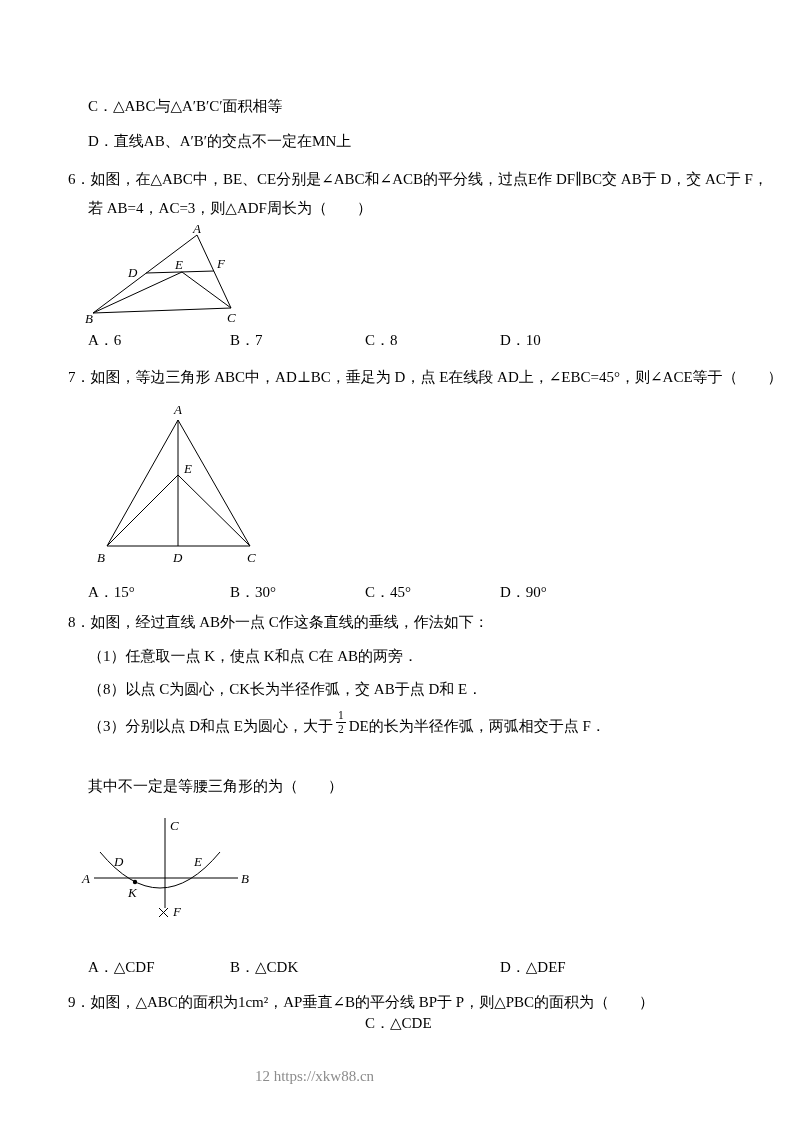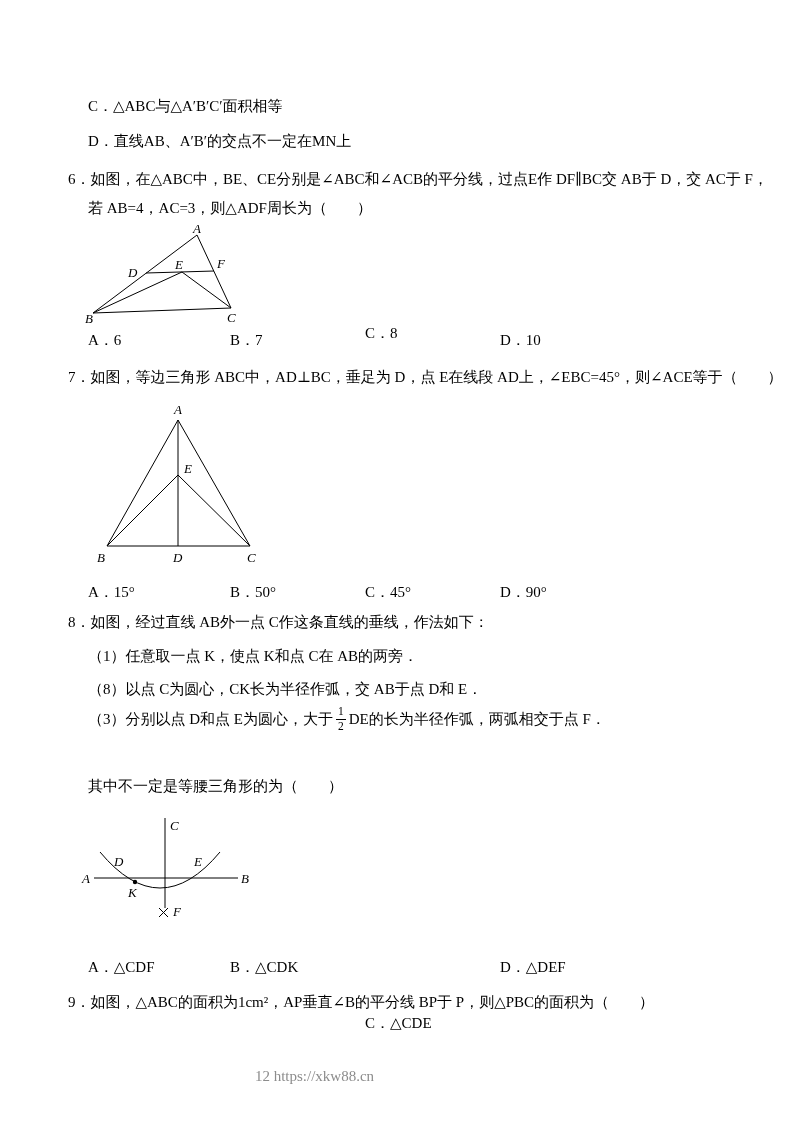--- a/index.html
+++ b/index.html
@@ -7,21 +7,21 @@
     position:relative;
     width:793px;height:1122px;
     background:#ffffff;
     font-family:"Liberation Serif","DejaVu Serif",serif;
     font-size:15px;color:#000;
     overflow:hidden;
     border-radius:19px;
   }
   .t{position:absolute;white-space:nowrap;line-height:1.3;}
   .opt{position:absolute;white-space:nowrap;}
-  .s3{position:absolute;display:flex;align-items:center;white-space:nowrap;height:34px;}
+  .s3{position:absolute;display:flex;align-items:flex-end;white-space:nowrap;height:34px;}
   .frac{display:inline-flex;flex-direction:column;align-items:center;
         font-size:11.5px;line-height:1.15;margin:0 3px;}
   .frac .den{border-top:1px solid #000;padding:0 2px;}
   .fig{position:absolute;overflow:visible;}
   .fig line, .fig path{stroke:#000;stroke-width:1;fill:none;}
   .fig text{font-size:13px;font-style:italic;
             font-family:"Liberation Serif","DejaVu Serif",serif;fill:#000;}
   .footer{position:absolute;left:0;top:1068px;width:629px;text-align:center;
           color:#8c8c8c;font-size:15px;}
 </style>
@@ -50,21 +50,21 @@
       <text x="0" y="99">B</text>
       <text x="142" y="98">C</text>
       <text x="43" y="53">D</text>
       <text x="90" y="45">E</text>
       <text x="132" y="44">F</text>
     </g>
   </svg>
 
   <span class="opt" style="left:88px;top:331px">A．6</span>
   <span class="opt" style="left:230px;top:331px">B．7</span>
-  <span class="opt" style="left:365px;top:324px">C．8</span>
+  <span class="opt" style="left:365px;top:331px">C．8</span>
   <span class="opt" style="left:500px;top:331px">D．10</span>
 
   <div class="t" style="left:68px;top:368px">7．如图，等边三角形 ABC中，AD⊥BC，垂足为 D，点 E在线段 AD上，∠EBC=45°，则∠ACE等于（　　）</div>
 
   <svg class="fig" style="left:95px;top:400px" width="175" height="172">
     <g>
       <line x1="83" y1="20" x2="12" y2="146"></line>
       <line x1="83" y1="20" x2="155" y2="146"></line>
       <line x1="12" y1="146" x2="155" y2="146"></line>
       <line x1="83" y1="20" x2="83" y2="146"></line>
@@ -74,21 +74,21 @@
     <g>
       <text x="83" y="14" text-anchor="middle">A</text>
       <text x="2" y="162">B</text>
       <text x="152" y="162">C</text>
       <text x="78" y="162">D</text>
       <text x="89" y="73">E</text>
     </g>
   </svg>
 
   <span class="opt" style="left:88px;top:583px">A．15°</span>
-  <span class="opt" style="left:230px;top:583px">B．50°</span>
+  <span class="opt" style="left:230px;top:583px">B．30°</span>
   <span class="opt" style="left:365px;top:583px">C．45°</span>
   <span class="opt" style="left:500px;top:583px">D．90°</span>
 
   <div class="t" style="left:68px;top:613px">8．如图，经过直线 AB外一点 C作这条直线的垂线，作法如下：</div>
   <div class="t" style="left:88px;top:647px">（1）任意取一点 K，使点 K和点 C在 AB的两旁．</div>
   <div class="t" style="left:88px;top:680px">（8）以点 C为圆心，CK长为半径作弧，交 AB于点 D和 E．</div>
 
   <div class="s3" style="left:88px;top:702px">
     <span>（3）分别以点 D和点 E为圆心，大于</span>
     <span class="frac">

